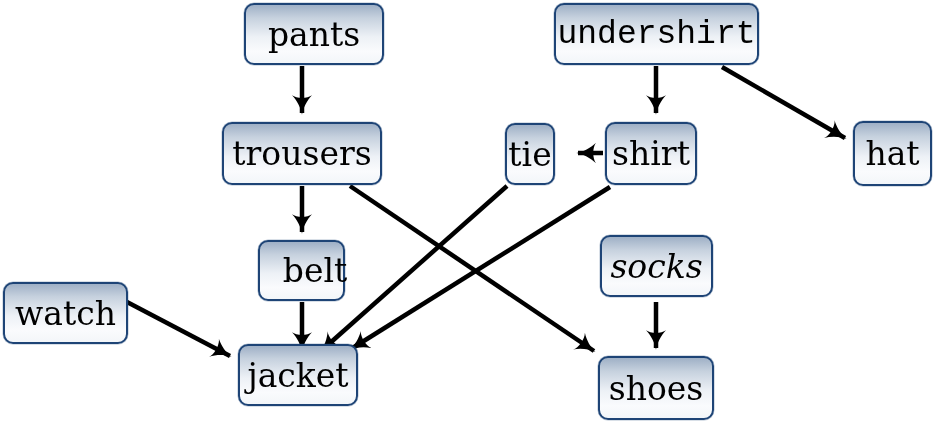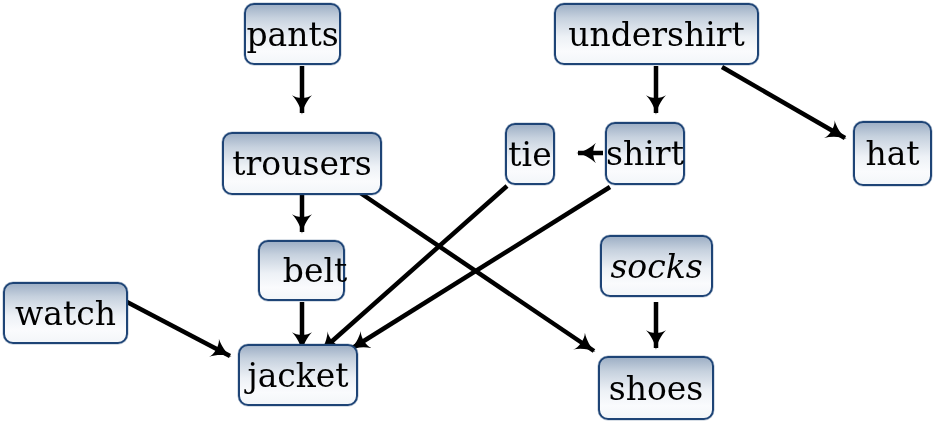--- a/index.html
+++ b/index.html
@@ -41,33 +41,33 @@
     <line x1="603" y1="153" x2="578" y2="153" marker-end="url(#arrow)"></line>
     <line x1="302" y1="186" x2="302" y2="232" marker-end="url(#arrow)"></line>
     <line x1="350" y1="186" x2="594" y2="351" marker-end="url(#arrow)"></line>
     <line x1="507" y1="186" x2="321" y2="351" marker-end="url(#arrow)"></line>
     <line x1="610" y1="187" x2="351" y2="349" marker-end="url(#arrow)"></line>
     <line x1="302" y1="302" x2="302" y2="350" marker-end="url(#arrow)"></line>
     <line x1="127" y1="302" x2="230" y2="356" marker-end="url(#arrow)"></line>
     <line x1="656" y1="302" x2="656" y2="348" marker-end="url(#arrow)"></line>
   </svg>
 
-  <div class="node" style="left:244px;top:3px;width:97px;height:62px;">
+  <div class="node" style="left:244px;top:3px;width:140px;height:62px;">
     <span>pants</span>
   </div>
-  <div class="node" style="left:554px;top:3px;width:205px;height:62px;">
+  <div class="node" style="left:554px;top:3px;width:205px;height:62px;font-family:Liberation Mono, monospace;">
     <span>undershirt</span>
   </div>
-  <div class="node" style="left:222px;top:132px;width:160px;height:63px;">
+  <div class="node" style="left:222px;top:122px;width:160px;height:63px;">
     <span>trousers</span>
   </div>
   <div class="node" style="left:505px;top:123px;width:50px;height:62px;">
     <span>tie</span>
   </div>
-  <div class="node" style="left:605px;top:122px;width:80px;height:63px;">
+  <div class="node" style="left:605px;top:122px;width:92px;height:63px;">
     <span>shirt</span>
   </div>
   <div class="node" style="left:853px;top:121px;width:79px;height:65px;">
     <span>hat</span>
   </div>
   <div class="node" style="left:3px;top:240px;width:125px;height:62px;margin-top:42px;">
     <span>watch</span>
   </div>
   <div class="node" style="left:258px;top:240px;width:87px;height:61px;padding-left:27px;">
     <span>belt</span>

